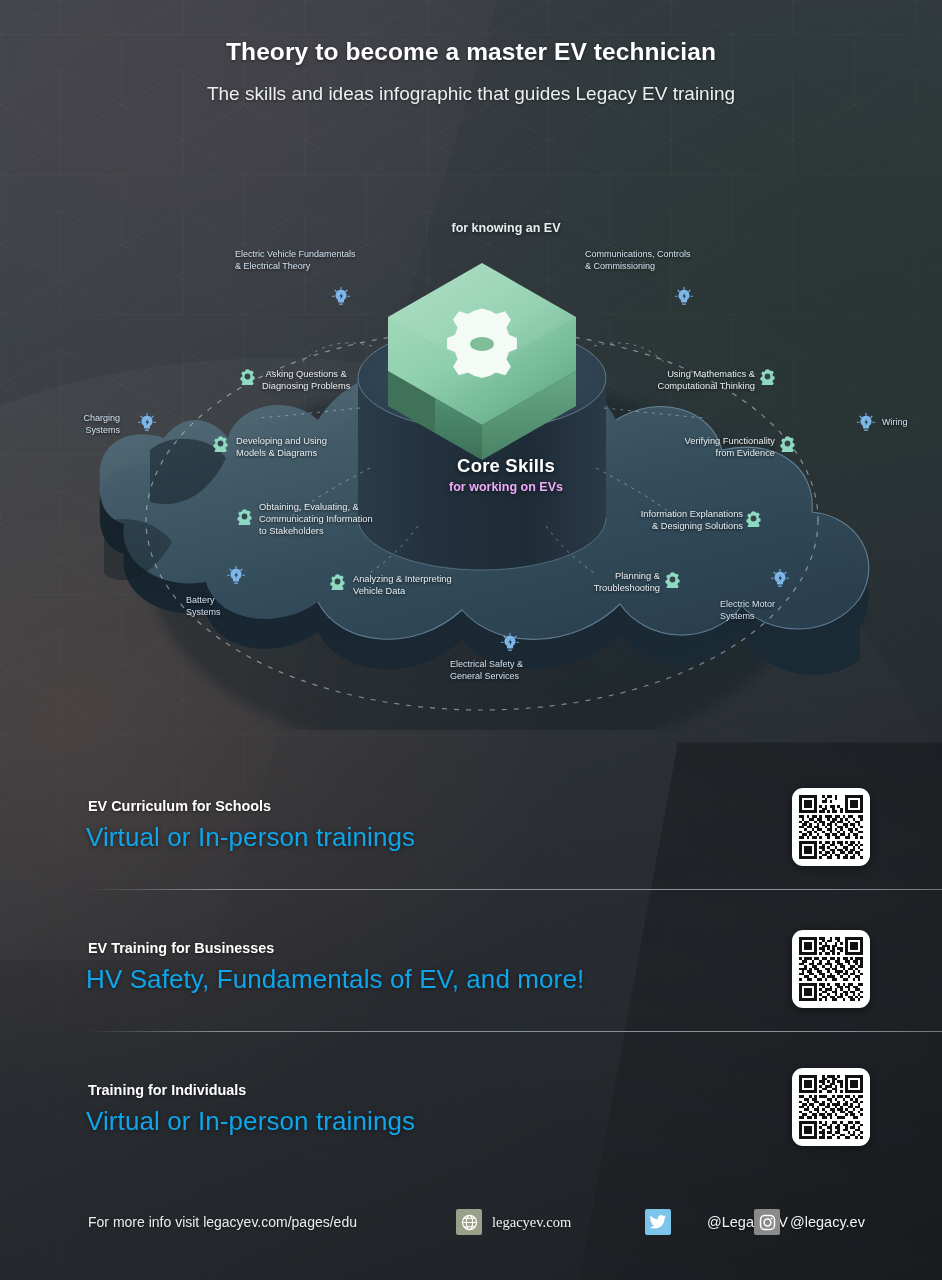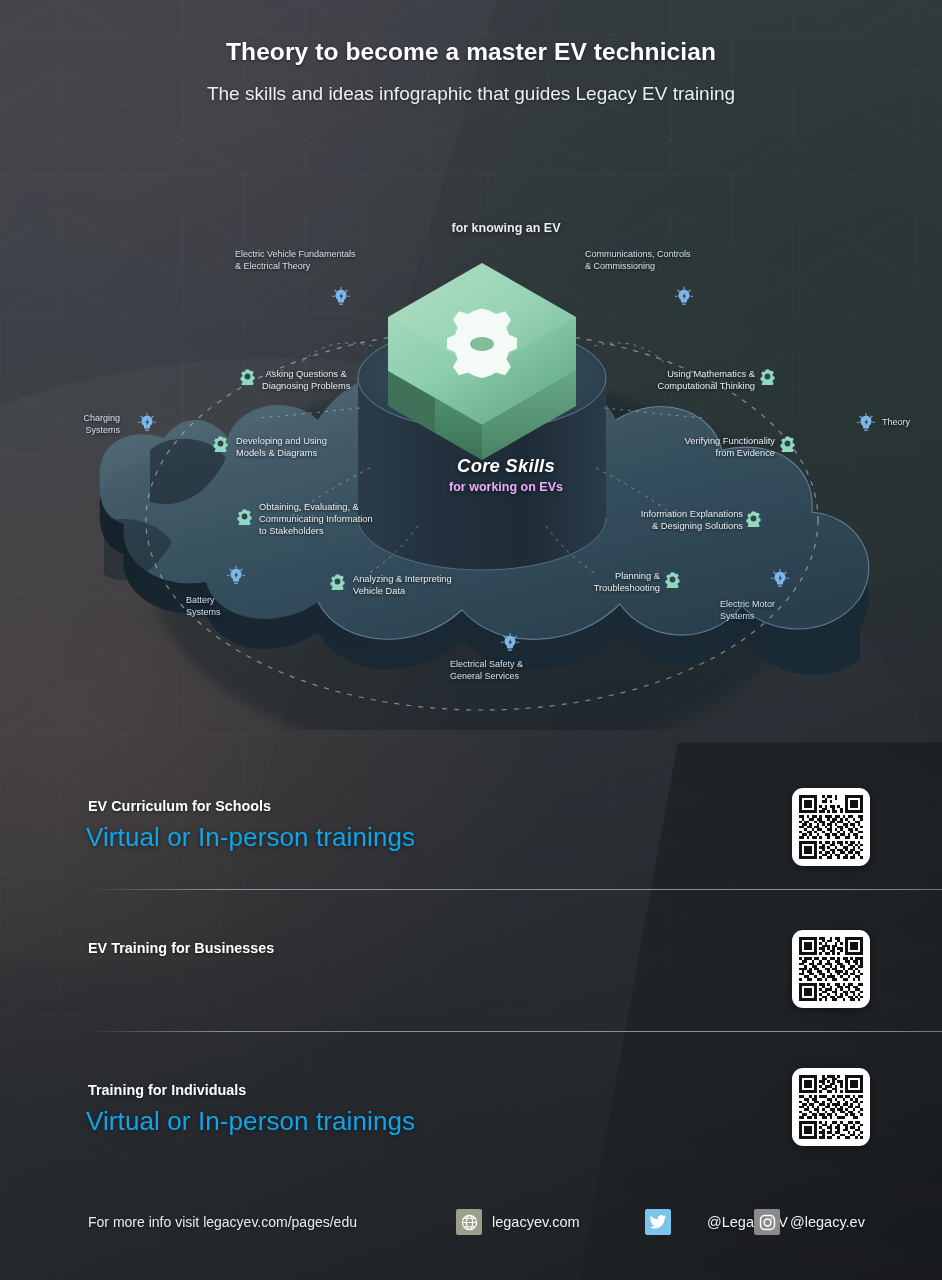--- a/index.html
+++ b/index.html
@@ -73,21 +73,21 @@
     position:absolute; width:300px; text-align:center; left:356px; top:68px;
   }
   #coreIdeasTxt .big { font-size:18.5px; font-weight:bold; color:#fff;
      text-shadow:0 1px 4px rgba(0,0,0,.6); letter-spacing:.2px;}
   #coreIdeasTxt .sml { font-size:12.5px; font-weight:bold; color:#e8edf1; margin-top:3px;
      text-shadow:0 1px 4px rgba(0,0,0,.6);}
   #coreSkillsTxt {
     position:absolute; width:300px; text-align:center; left:356px; top:305px;
   }
   #coreSkillsTxt .big { font-size:18.5px; font-weight:bold; color:#fff;
-     text-shadow:0 1px 4px rgba(0,0,0,.6); letter-spacing:.2px;font-style:italic;}
+     text-shadow:0 1px 4px rgba(0,0,0,.6); letter-spacing:.2px;}
   #coreSkillsTxt .sml { font-size:12.5px; font-weight:bold; color:#f0abfc; margin-top:3px;
      text-shadow:0 1px 4px rgba(0,0,0,.6);}
 
   
   .cta-row { position:absolute; left:0; width:784px; height:120px;padding-left:48px; }
   .cta-k { position:absolute; left:88px; font-size:14.4px; font-weight:bold; color:#ffffff;
            text-shadow:0 1px 3px rgba(0,0,0,.5); }
   .cta-v { position:absolute; left:86px; font-size:26px; font-weight:300; color:#0ea5e9;
            letter-spacing:.1px; text-shadow:0 1px 4px rgba(0,0,0,.5); }
   .divider { position:absolute; left:85px; width:857px; height:1px;
@@ -321,21 +321,21 @@
 
   <svg class="bulb-ic" style="left:855px; top:262px;" width="22" height="22" viewBox="0 0 24 24">
     <g stroke="#6fa8de" stroke-width="1.3" stroke-linecap="round">
       <path d="M12 1.6v2M5.4 4.6l1.4 1.4M18.6 4.6l-1.4 1.4M2.6 11.2h2M19.4 11.2h2"></path>
     </g>
     <path d="M12 4.2a6 6 0 00-3.3 11v1.6c0 .6.5 1.1 1.1 1.1h4.4c.6 0 1.1-.5 1.1-1.1v-1.6A6 6 0 0012 4.2z" fill="#7fb6e8"></path>
     <rect x="9.9" y="19" width="4.2" height="1.5" rx=".7" fill="#7fb6e8"></rect>
     <path d="M12.9 7.3l-2.6 4.1h1.8l-.6 3.2 2.7-4.2h-1.9z" fill="#1d3347"></path>
   </svg>
   <div class="dlabel ideaLbl" style="left:882px; top:266px;">
-    <div>Theory</div>
+    <div>Wiring</div>
   </div>
 
   <svg class="bulb-ic" style="left:225px; top:415px;" width="22" height="22" viewBox="0 0 24 24">
     <g stroke="#6fa8de" stroke-width="1.3" stroke-linecap="round">
       <path d="M12 1.6v2M5.4 4.6l1.4 1.4M18.6 4.6l-1.4 1.4M2.6 11.2h2M19.4 11.2h2"></path>
     </g>
     <path d="M12 4.2a6 6 0 00-3.3 11v1.6c0 .6.5 1.1 1.1 1.1h4.4c.6 0 1.1-.5 1.1-1.1v-1.6A6 6 0 0012 4.2z" fill="#7fb6e8"></path>
     <rect x="9.9" y="19" width="4.2" height="1.5" rx=".7" fill="#7fb6e8"></rect>
     <path d="M12.9 7.3l-2.6 4.1h1.8l-.6 3.2 2.7-4.2h-1.9z" fill="#1d3347"></path>
   </svg>
@@ -474,20 +474,21 @@
         <path d="M9 23h2v1H9zM12 23h1v1h-1zM14 23h2v1h-2zM18 23h1v1h-1zM21 23h1v1h-1zM23 23h1v1h-1z"></path>
         <path d="M8 24h1v1H8zM11 24h2v1h-2zM15 24h1v1h-1zM17 24h2v1h-2zM20 24h2v1h-2zM24 24h1v1h-1z"></path>
       </g>
     </svg>
   </div>
   <div class="divider" style="top:119px;"></div>
 </div>
 
 <div class="cta-row" style="top:912px;">
   <div class="cta-k" style="top:28px;">EV Training for Businesses</div>
+  <div class="cta-v" style="top:52px;">HV Safety,  Fundamentals of EV, and more!</div>
   <div class="qr-card" style="left:792px; top:18px;">
     <svg viewBox="0 0 25 25" shape-rendering="crispEdges">
       <rect width="25" height="25" fill="#fff"></rect>
       <g fill="#111">
         <path d="M0 0h7v7H0zM1 1v5h5V1zM2 2h3v3H2z"></path>
         <path d="M18 0h7v7h-7zM19 1v5h5V1zM20 2h3v3h-3z"></path>
         <path d="M0 18h7v7H0zM1 19v5h5v-5zM2 20h3v3H2z"></path>
         <path d="M8 0h2v1H8zM12 0h1v2h-1zM14 0h2v1h-2zM9 1h1v1H9zM11 1h1v1h-1zM15 1h1v1h-1z"></path>
         <path d="M8 2h1v1H8zM10 2h1v1h-1zM14 2h1v1h-1zM16 2h1v1h-1zM9 3h3v1H9zM13 3h2v1h-2z"></path>
         <path d="M8 4h2v1H8zM11 4h1v1h-1zM13 4h1v1h-1zM15 4h2v1h-2zM9 5h1v1H9zM12 5h2v1h-2zM16 5h1v1h-1z"></path>
@@ -545,21 +546,21 @@
         <path d="M9 23h1v1H9zM13 23h1v1h-1zM16 23h2v1h-2zM20 23h2v1h-2zM23 23h1v1h-1z"></path>
         <path d="M8 24h2v1H8zM11 24h2v1h-2zM15 24h1v1h-1zM18 24h2v1h-2zM22 24h1v1h-1zM24 24h1v1h-1z"></path>
       </g>
     </svg>
   </div>
 </div>
 
 <div id="footer">
   <div id="footer-note">For more info visit legacyev.com/pages/edu</div>
 
-  <div class="social" style="left:456px;">
+  <div class="social" style="left:456px;font-family:Liberation Serif, serif;">
     <span class="sq" style="background:#9aa08a;">
       <svg width="19" height="19" viewBox="0 0 24 24" fill="none" stroke="#ffffff" stroke-width="1.5">
         <circle cx="12" cy="12" r="9"></circle>
         <ellipse cx="12" cy="12" rx="4" ry="9"></ellipse>
         <path d="M3 12h18M4.6 6.6h14.8M4.6 17.4h14.8"></path>
       </svg>
     </span>
     <span class="txt">legacyev.com</span>
   </div>
 

